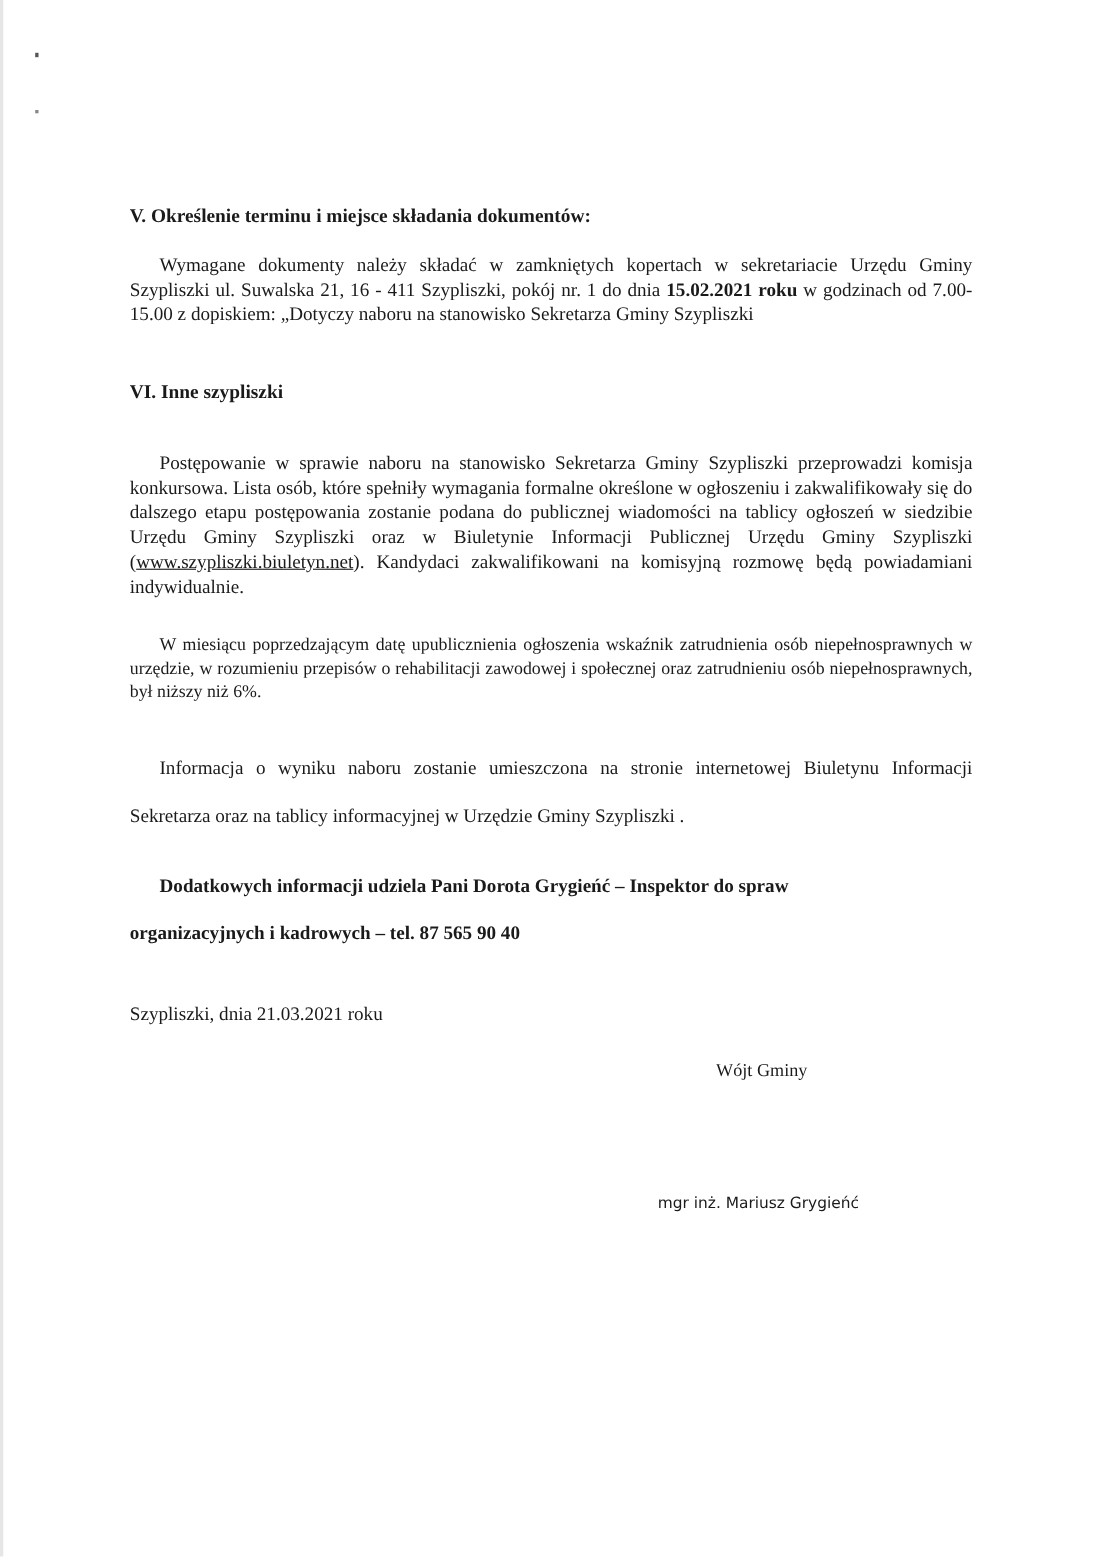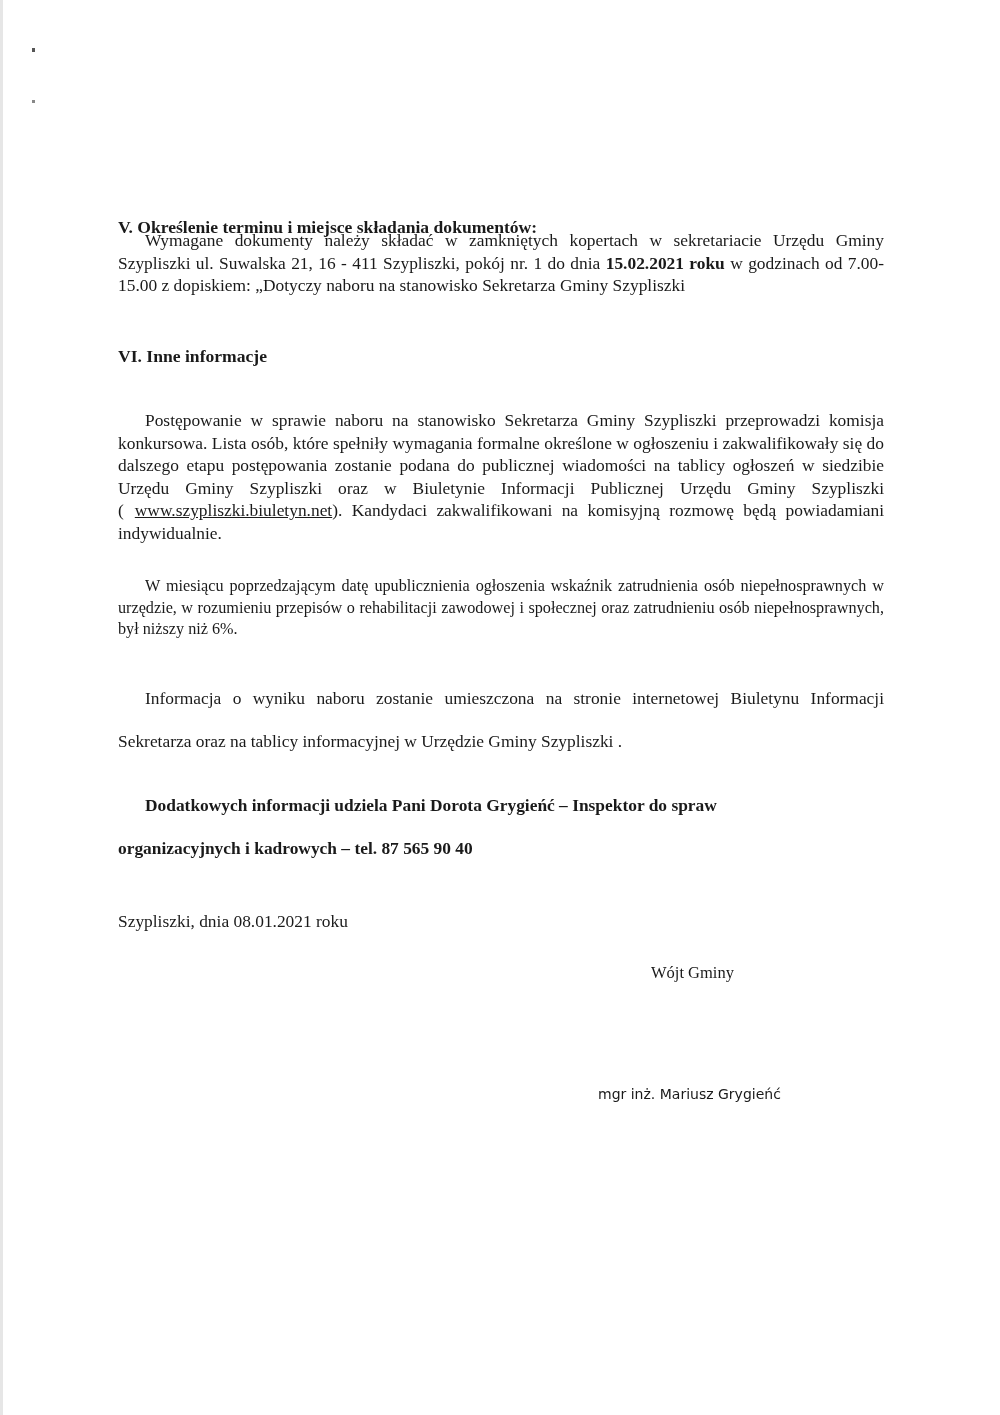--- a/index.html
+++ b/index.html
@@ -8,41 +8,41 @@
       font-family: "Liberation Serif", serif; color: #1a1a1a;
     }
     .edge { position: absolute; left: 0; top: 0; width: 3px; height: 1415px; background: #e6e6e6; }
     .speck { position: absolute; width: 3px; height: 4px; background: #555; }
     .blk { position: absolute; left: 118px; width: 766px; font-size: 17.4px; }
     .h { font-weight: bold; font-size: 17.6px; }
     .p { line-height: 22.5px; text-align: justify; }
     .p .ind { display: inline-block; width: 27px; }
     .small { font-size: 16.2px; line-height: 21.5px; }
     .wide { line-height: 43px; }
-    a.url { color: #1a1a1a; text-decoration: underline; margin-left: 11px; }
+    a.url { color: #1a1a1a; text-decoration: underline; }
     .sign { position: absolute; font-size: 16.5px; }
     .signname { position: absolute; font-family: "DejaVu Sans", sans-serif; font-size: 14px; }
   </style>
 </head>
 <body>
 
 <div class="edge"></div>
 <div class="speck" style="left:32px;top:48px;"></div>
 <div class="speck" style="left:32px;top:100px;height:3px;background:#888;"></div>
 
-<div class="blk h" style="top:186px;margin-top:31px;">V. Określenie terminu i miejsce składania dokumentów:</div>
+<div class="blk h" style="top:186px;">V. Określenie terminu i miejsce składania dokumentów:</div>
 
 <div class="blk p" style="top:229px;"><span class="ind"></span><span>Wymagane dokumenty należy składać w zamkniętych kopertach w sekretariacie Urzędu Gminy Szypliszki ul. Suwalska 21, 16 - 411 Szypliszki, pokój nr. 1 do dnia </span><b>15.02.2021 roku</b><span> w godzinach   od 7.00-15.00 z dopiskiem: „Dotyczy naboru na stanowisko Sekretarza Gminy Szypliszki</span></div>
 
-<div class="blk h" style="top:346px;">VI. Inne informacje</div>
+<div class="blk h" style="top:346px;">VI. Inne szypliszki</div>
 
 <div class="blk p" style="top:409px;"><span class="ind"></span><span>Postępowanie w sprawie naboru na stanowisko Sekretarza Gminy Szypliszki przeprowadzi komisja konkursowa. Lista osób, które spełniły wymagania formalne określone w ogłoszeniu i zakwalifikowały się do dalszego etapu postępowania zostanie podana do publicznej wiadomości na tablicy ogłoszeń w siedzibie Urzędu Gminy Szypliszki  oraz w Biuletynie Informacji Publicznej Urzędu Gminy Szypliszki (</span><a class="url" href="#">www.szypliszki.biuletyn.net</a><span>). Kandydaci zakwalifikowani na komisyjną rozmowę będą powiadamiani indywidualnie.</span></div>
 
 <div class="blk p small" style="top:576px;"><span class="ind"></span><span>W miesiącu poprzedzającym datę upublicznienia ogłoszenia wskaźnik zatrudnienia osób niepełnosprawnych w urzędzie, w rozumieniu przepisów o rehabilitacji zawodowej i społecznej oraz zatrudnieniu osób niepełnosprawnych, był niższy niż 6%.</span></div>
 
 <div class="blk p wide" style="top:677px;"><span class="ind"></span><span>Informacja o wyniku naboru zostanie umieszczona na stronie internetowej Biuletynu Informacji Sekretarza oraz na tablicy informacyjnej w Urzędzie Gminy Szypliszki .</span></div>
 
 <div class="blk wide" style="top:784px;width:700px;font-weight:bold;"><span class="ind" style="display:inline-block;width:27px;"></span><span>Dodatkowych informacji udziela Pani Dorota Grygieńć – Inspektor do spraw organizacyjnych i kadrowych  –  tel.  87 565 90 40</span></div>
 
-<div class="blk" style="top:911px;">Szypliszki, dnia 08.01.2021 roku</div>
+<div class="blk" style="top:911px;">Szypliszki, dnia 21.03.2021 roku</div>
 
 <div class="sign" style="left:651px;top:963px;">Wójt Gminy</div>
 <div class="signname" style="left:598px;top:1053px;margin-top:33px;">mgr inż. Mariusz Grygieńć</div>
 
 </body></html>

